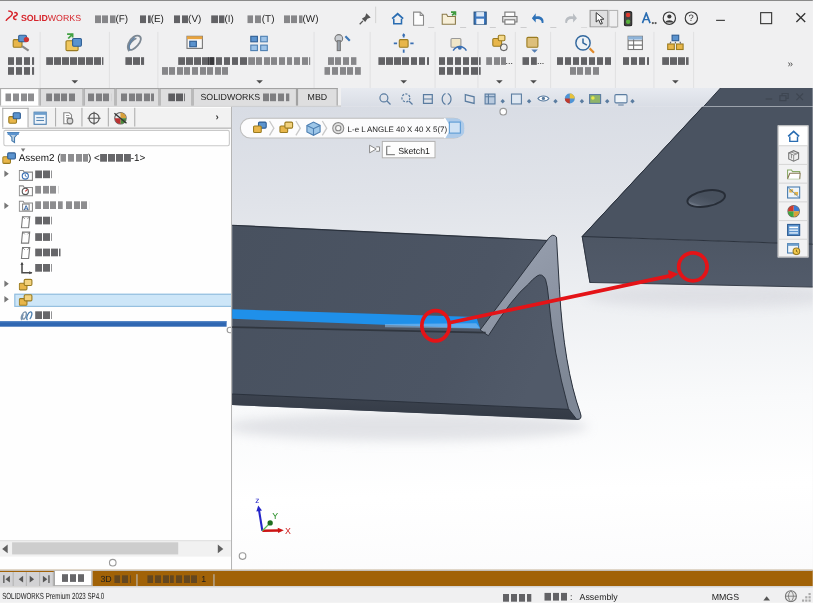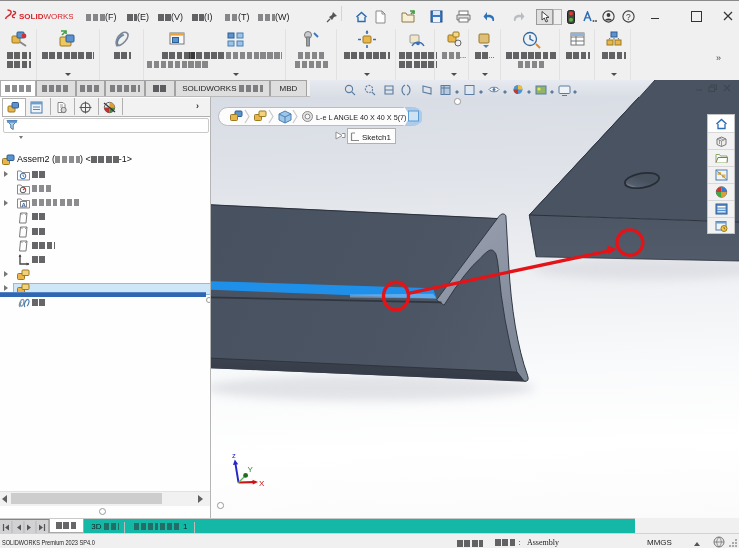--- a/index.html
+++ b/index.html
@@ -329,21 +329,21 @@
       </svg>
   <div class="abs t9" style="left:196px;top:4px;color:#333;font-weight:bold;">›</div>
 
   <div class="abs" style="left:3px;top:21px;width:204px;height:13px;background:#fff;border:1px solid #c9c9c9;border-radius:2px;"></div>
   <svg class="abs" style="left:6px;top:22px;" width="12" height="12" viewBox="0 0 12 12">
         <path d="M1,1.5 L11,1.5 L7.2,6 L7.2,10.5 L4.8,9 L4.8,6 Z" fill="#b8cfe3" stroke="#4a7dae"></path>
         <rect x="1" y="1.5" width="10" height="2.2" fill="#5b93ce"></rect>
       </svg>
   <div class="abs" style="left:19px;top:28px;"><span class="ddown" style="border-top-color:#777;border-left-width:2.5px;border-right-width:2.5px;border-top-width:3px;"></span></div>
 
-  <div id="tree" style="position:absolute;left:0;top:16px;width:181px;height:200px;font-size:9px;color:#111;text-decoration:underline;">
+  <div id="tree" style="position:absolute;left:0;top:0;width:181px;height:200px;font-size:9px;color:#111;text-decoration:underline;">
 
     <svg class="abs" style="left:2px;top:41px;" width="13" height="12" viewBox="0 0 13 12">
           <rect x="0.5" y="4.5" width="7" height="6" rx="1" fill="#e8b64a" stroke="#9a7b20"></rect>
           <rect x="5" y="1" width="7" height="5.5" rx="1" fill="#5b93ce" stroke="#2e5d93"></rect>
         </svg>
     <div class="abs" style="left:17px;top:43px;">Assem2 (<span class="jpl" style="width:25px;"></span>) &lt;<span class="jp" style="width:28px;"></span>-1&gt;</div>
 
     <div class="abs" style="left:4px;top:60px;width:0;height:0;border-top:3.5px solid transparent;border-bottom:3.5px solid transparent;border-left:4.5px solid #777;"></div>
     <svg class="abs" style="left:17px;top:56px;" width="13" height="12" viewBox="0 0 13 12">
           <path d="M0.5,2 L4,2 L5,3.5 L12.5,3.5 L12.5,11 L0.5,11 Z" fill="#fdfdfd" stroke="#8a8a8a"></path>
@@ -576,21 +576,21 @@
     <div class="abs" style="left:0;top:102px;width:26px;height:1px;background:#d8d8d8;"></div>
     <svg class="abs" style="left:7px;top:105px;" width="13" height="12" viewBox="0 0 13 12">
           <rect x="1" y="1.5" width="10" height="8.5" fill="#eef4fa" stroke="#4a7dae"></rect>
           <rect x="1" y="1.5" width="10" height="2" fill="#6d9ecc"></rect>
           <circle cx="9" cy="8.5" r="3" fill="#f2c94c" stroke="#9a7b20"></circle>
           <path d="M9,7 L9,8.5 L10.2,9.2" stroke="#6b5510" stroke-width="0.8" fill="none"></path>
         </svg>
   </div>
 </div>
 
-<div class="abs" style="left:0;top:517px;width:635px;height:15px;background:#14b8a6;border-top:1px solid #c9c9c9;box-sizing:border-box;">
+<div class="abs" style="left:0;top:517px;width:739px;height:15px;background:#a16207;border-top:1px solid #c9c9c9;box-sizing:border-box;">
   <div class="abs" style="left:0px;top:1px;width:48px;height:13px;background:#d2d2d4;border-right:1px solid #aaa;">
     <svg width="48" height="13" viewBox="0 0 48 13">
           <path d="M3.5,3 L3.5,10" stroke="#555" stroke-width="1.2"></path>
           <path d="M9,3.5 L5,6.5 L9,9.5 Z" fill="#555"></path>
           <path d="M21,3.5 L17,6.5 L21,9.5 Z" fill="#555"></path>
           <path d="M27,3.5 L31,6.5 L27,9.5 Z" fill="#555"></path>
           <path d="M39,3.5 L43,6.5 L39,9.5 Z" fill="#555"></path>
           <path d="M44.5,3 L44.5,10" stroke="#555" stroke-width="1.2"></path>
           <path d="M12,0 L12,13 M24,0 L24,13 M36,0 L36,13" stroke="#b5b5b5"></path>
         </svg>
@@ -598,21 +598,21 @@
   <div class="abs" style="left:49px;top:0px;width:35px;height:14px;background:#fff;border:1px solid #a8a8a8;border-top:none;box-sizing:border-box;display:flex;align-items:center;justify-content:center;">
         <span class="jp" style="width:21px;height:7px;"></span>
       </div>
   <div class="abs t8" style="left:86px;top:3px;width:38px;text-align:center;border-right:1px solid #bbb;height:11px;">3D <span class="jpl" style="width:15px;"></span></div>
   <div class="abs t8" style="left:127px;top:3px;width:67px;text-align:center;border-right:1px solid #bbb;height:11px;"><span class="jpl" style="width:24px;"></span> <span class="jpl" style="width:21px;"></span> 1</div>
 </div>
 
 <div class="abs" style="left:0;top:532px;width:739px;height:16px;background:#f0f0f1;border-top:1px solid #d2d2d2;box-sizing:border-box;">
   <div class="abs" style="left:2px;top:4px;font-size:8px;color:#1c1c1c;transform:scaleX(0.7);transform-origin:left;white-space:nowrap;">SOLIDWORKS Premium 2023 SP4.0</div>
   <div class="abs" style="left:457px;top:4.5px;font-size:8px;"><span class="jp" style="width:26px;"></span></div>
-  <div class="abs" style="left:495px;top:4px;font-size:8px;color:#1c1c1c;"><span class="jp" style="width:21px;"></span> :&nbsp;&nbsp;<span style="margin-left:2px;font-family:Liberation Serif, serif;">Assembly</span></div>
+  <div class="abs" style="left:495px;top:4px;font-size:8px;color:#1c1c1c;"><span class="jp" style="width:21px;"></span> :&nbsp;&nbsp;<span style="margin-left:2px;">Assembly</span></div>
   <div class="abs t8" style="left:647px;top:4px;">MMGS</div>
   <div class="abs" style="left:694px;top:8px;width:0;height:0;border-left:3px solid transparent;border-right:3px solid transparent;border-bottom:4px solid #555;"></div>
   <svg class="abs" style="left:713px;top:2px;" width="12" height="12" viewBox="0 0 12 12">
         <circle cx="6" cy="6" r="5" fill="#e8e8e8" stroke="#777"></circle>
         <path d="M1,6 L11,6 M6,1 C3,4 3,8 6,11 C9,8 9,4 6,1" stroke="#777" fill="none" stroke-width="0.8"></path>
       </svg>
   <svg class="abs" style="left:729px;top:5px;" width="9" height="9" viewBox="0 0 9 9">
         <g fill="#aaa">
           <rect x="6" y="0" width="2" height="2"></rect>
           <rect x="6" y="3" width="2" height="2"></rect>

